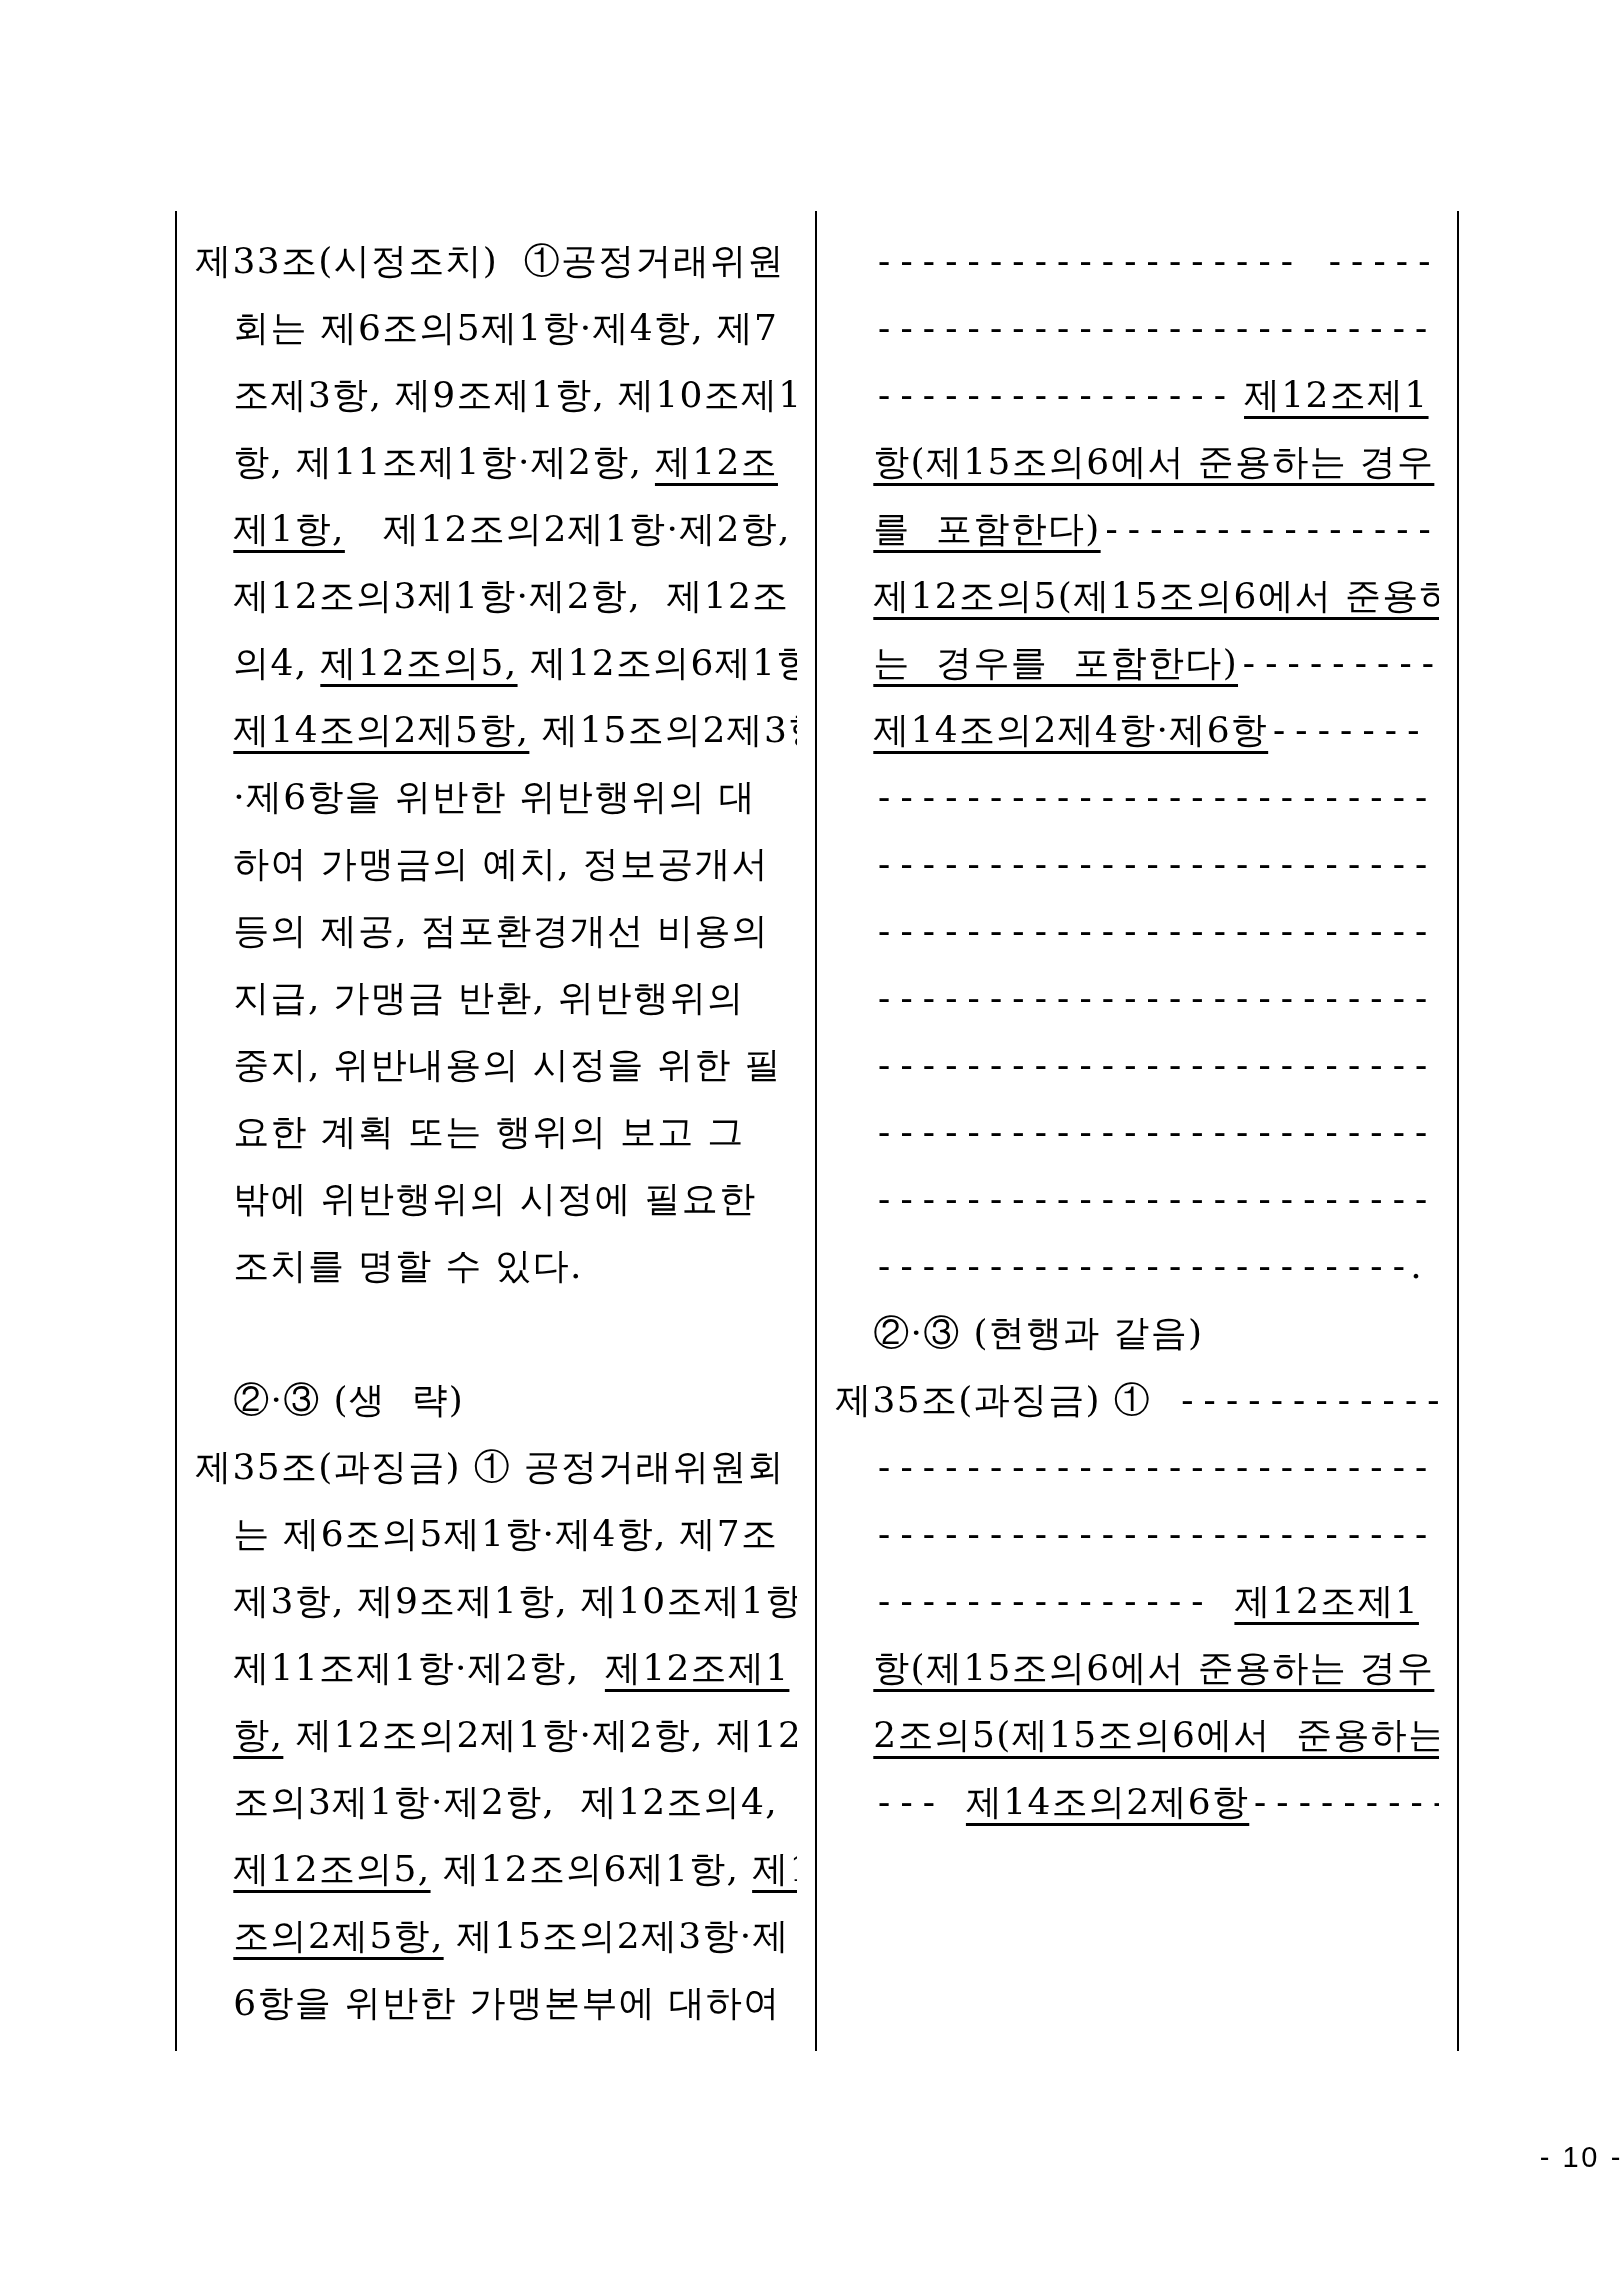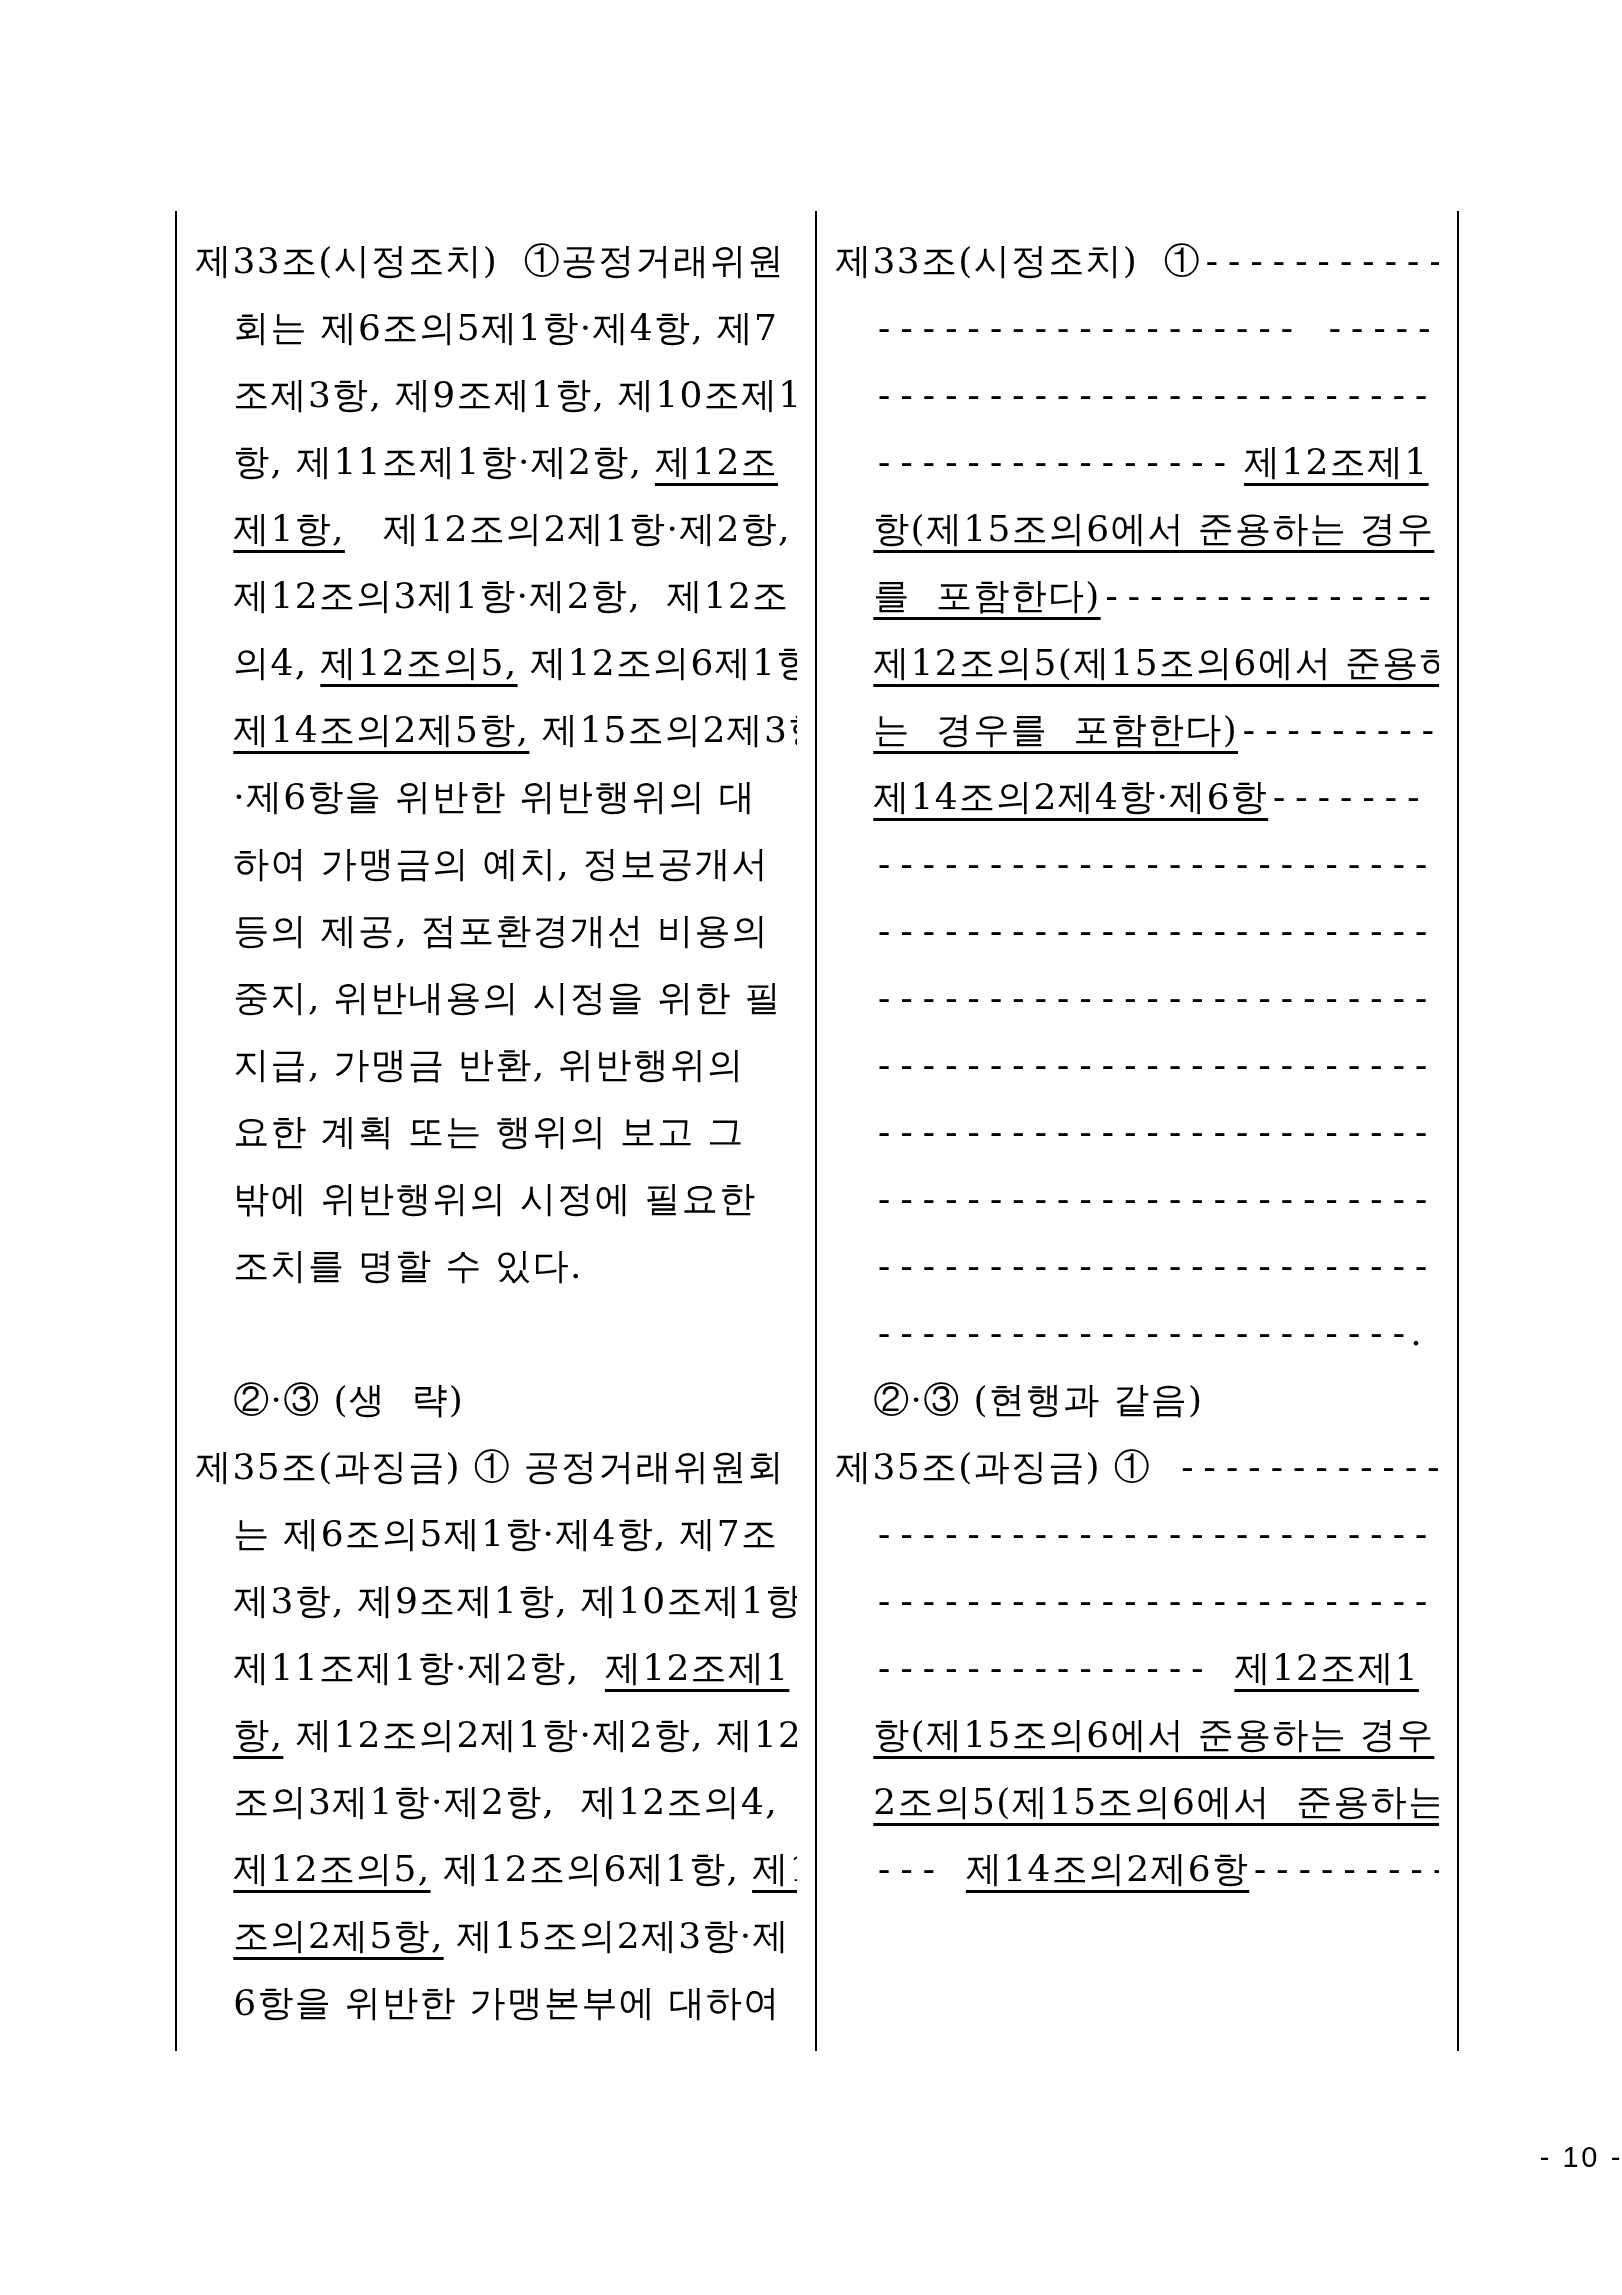--- a/index.html
+++ b/index.html
@@ -78,39 +78,38 @@
         <div class="line ind"><span>회는 제6조의5제1항·제4항, 제7</span></div>
         <div class="line ind"><span>조제3항, 제9조제1항, 제10조제1</span></div>
         <div class="line ind"><span>항, 제11조제1항·제2항, </span><span class="u">제12조</span></div>
         <div class="line ind"><span class="u">제1항,</span><span>   제12조의2제1항·제2항,</span></div>
         <div class="line ind"><span>제12조의3제1항·제2항,  제12조</span></div>
         <div class="line ind"><span>의4, </span><span class="u">제12조의5,</span><span> 제12조의6제1항,</span></div>
         <div class="line ind"><span class="u">제14조의2제5항,</span><span> 제15조의2제3항</span></div>
         <div class="line ind"><span>·제6항을 위반한 위반행위의 대</span></div>
         <div class="line ind"><span>하여 가맹금의 예치, 정보공개서</span></div>
         <div class="line ind"><span>등의 제공, 점포환경개선 비용의</span></div>
+        <div class="line ind"><span>지급, 가맹금 반환, 위반행위의</span></div>
         <div class="line ind"><span>중지, 위반내용의 시정을 위한 필</span></div>
-        <div class="line ind"><span>지급, 가맹금 반환, 위반행위의</span></div>
         <div class="line ind"><span>요한 계획 또는 행위의 보고 그</span></div>
         <div class="line ind"><span>밖에 위반행위의 시정에 필요한</span></div>
         <div class="line ind"><span>조치를 명할 수 있다.</span></div>
         <div class="line ind"></div>
         <div class="line ind"><span>②·③ (생  략)</span></div>
         <div class="line"><span>제35조(과징금) ① 공정거래위원회</span></div>
         <div class="line ind"><span>는 제6조의5제1항·제4항, 제7조</span></div>
         <div class="line ind"><span>제3항, 제9조제1항, 제10조제1항,</span></div>
         <div class="line ind"><span>제11조제1항·제2항,  </span><span class="u">제12조제1</span></div>
         <div class="line ind"><span class="u">항,</span><span> 제12조의2제1항·제2항, 제12</span></div>
         <div class="line ind"><span>조의3제1항·제2항,  제12조의4,</span></div>
         <div class="line ind"><span class="u">제12조의5,</span><span> 제12조의6제1항, </span><span class="u">제14</span></div>
         <div class="line ind"><span class="u">조의2제5항,</span><span> 제15조의2제3항·제</span></div>
         <div class="line ind"><span>6항을 위반한 가맹본부에 대하여</span></div>
       </div>
     <div class="col col-amendment">
-        <div class="line"><span>제33조(시정조치)  ①</span><span class="dash">-----------</span></div>
         <div class="line ind"><span class="dash">-------------------</span><span>  </span><span class="dash">-----</span></div>
         <div class="line ind"><span class="dash">-------------------------</span></div>
         <div class="line ind"><span class="dash">----------------</span><span> </span><span class="u">제12조제1</span></div>
         <div class="line ind"><span class="u">항(제15조의6에서 준용하는 경우</span></div>
         <div class="line ind"><span class="u">를  포함한다)</span><span class="dash">---------------</span></div>
         <div class="line ind"><span class="u">제12조의5(제15조의6에서 준용하</span></div>
         <div class="line ind"><span class="u">는  경우를  포함한다)</span><span class="dash">---------</span></div>
         <div class="line ind"><span class="u">제14조의2제4항·제6항</span><span class="dash">-------</span></div>
         <div class="line ind"><span class="dash">-------------------------</span></div>
         <div class="line ind"><span class="dash">-------------------------</span></div>

